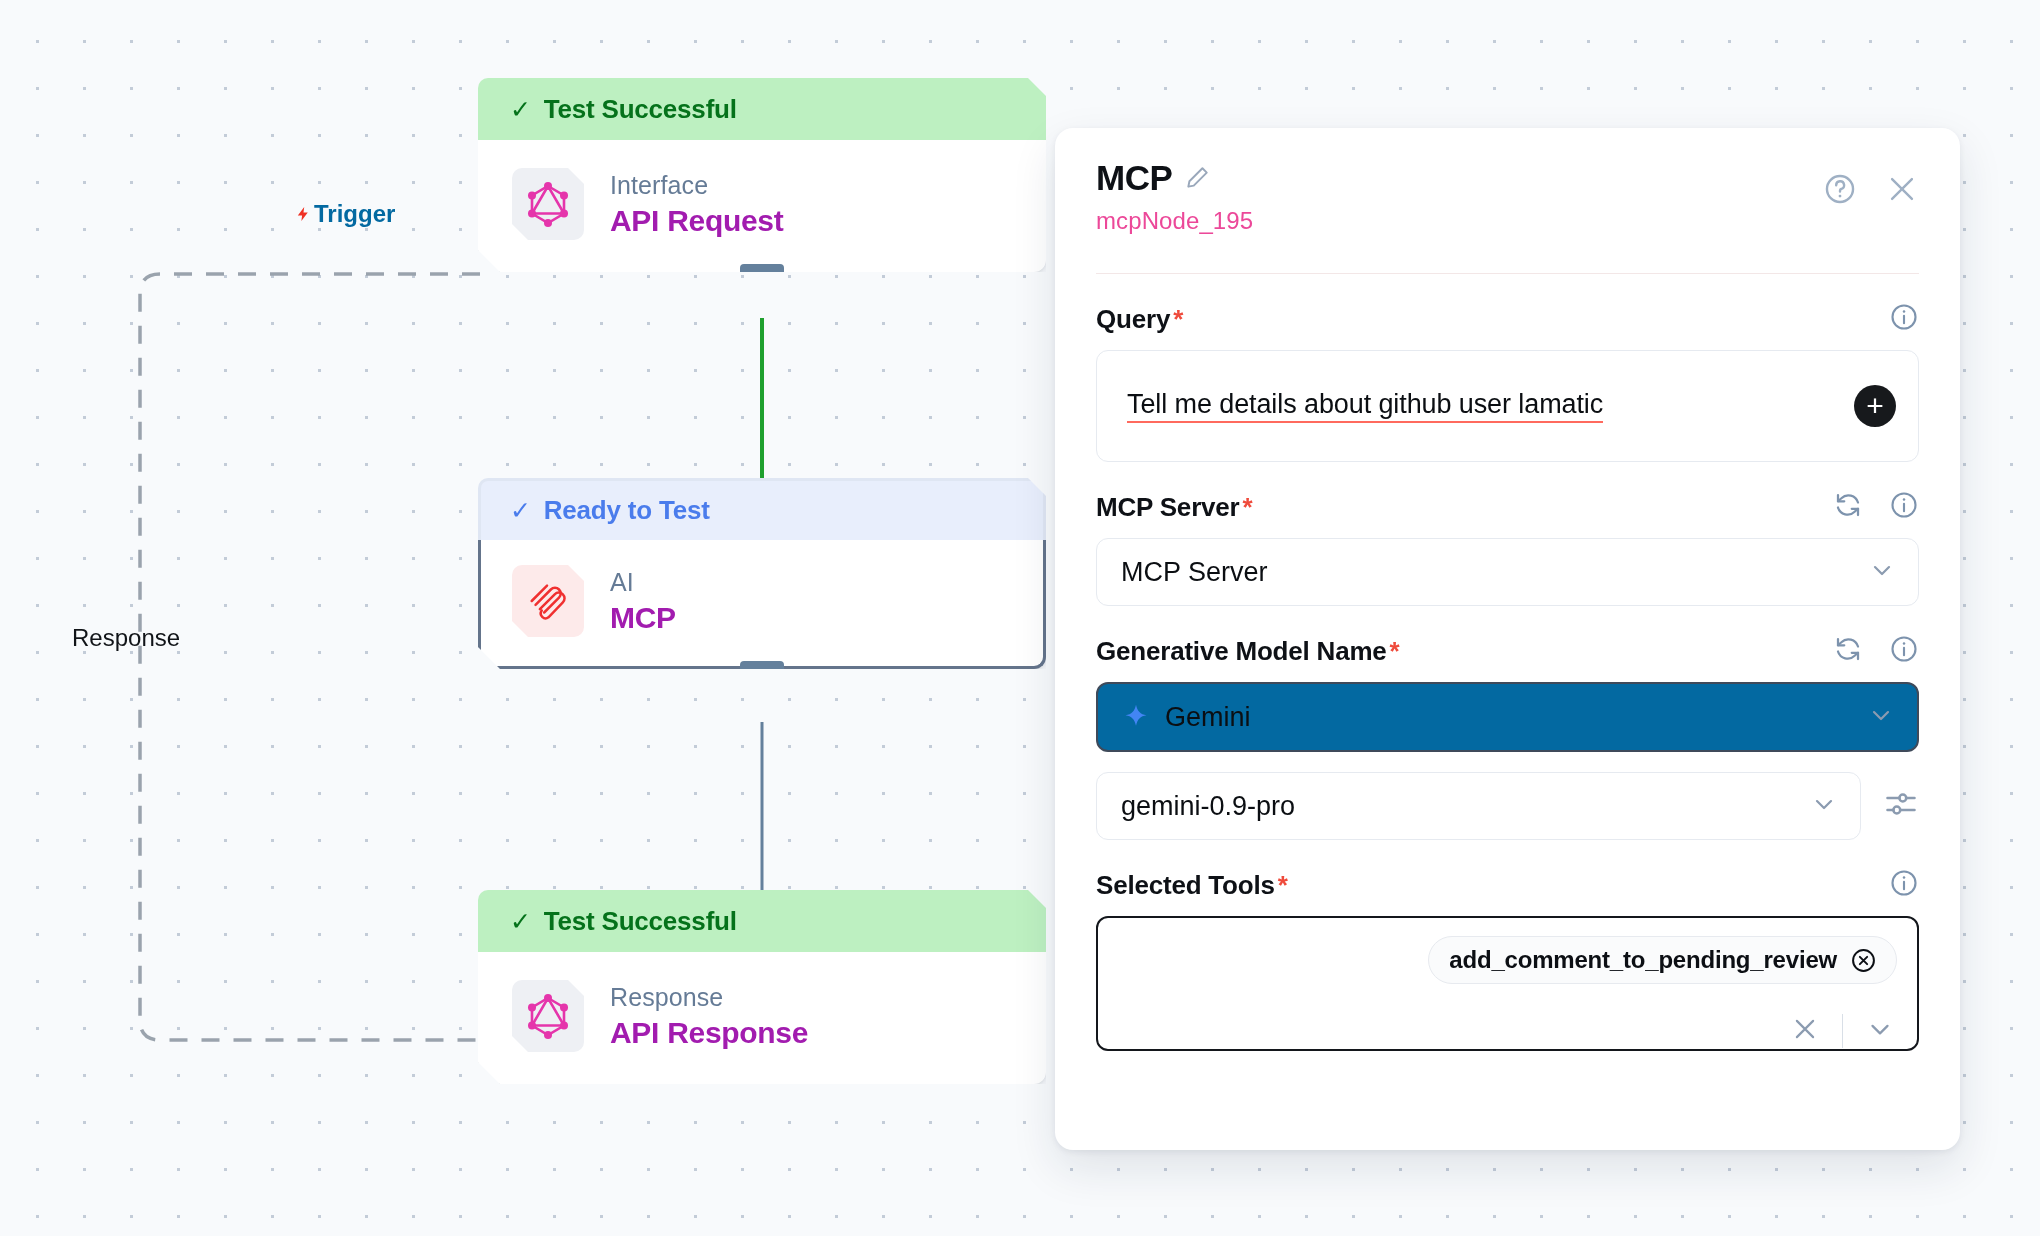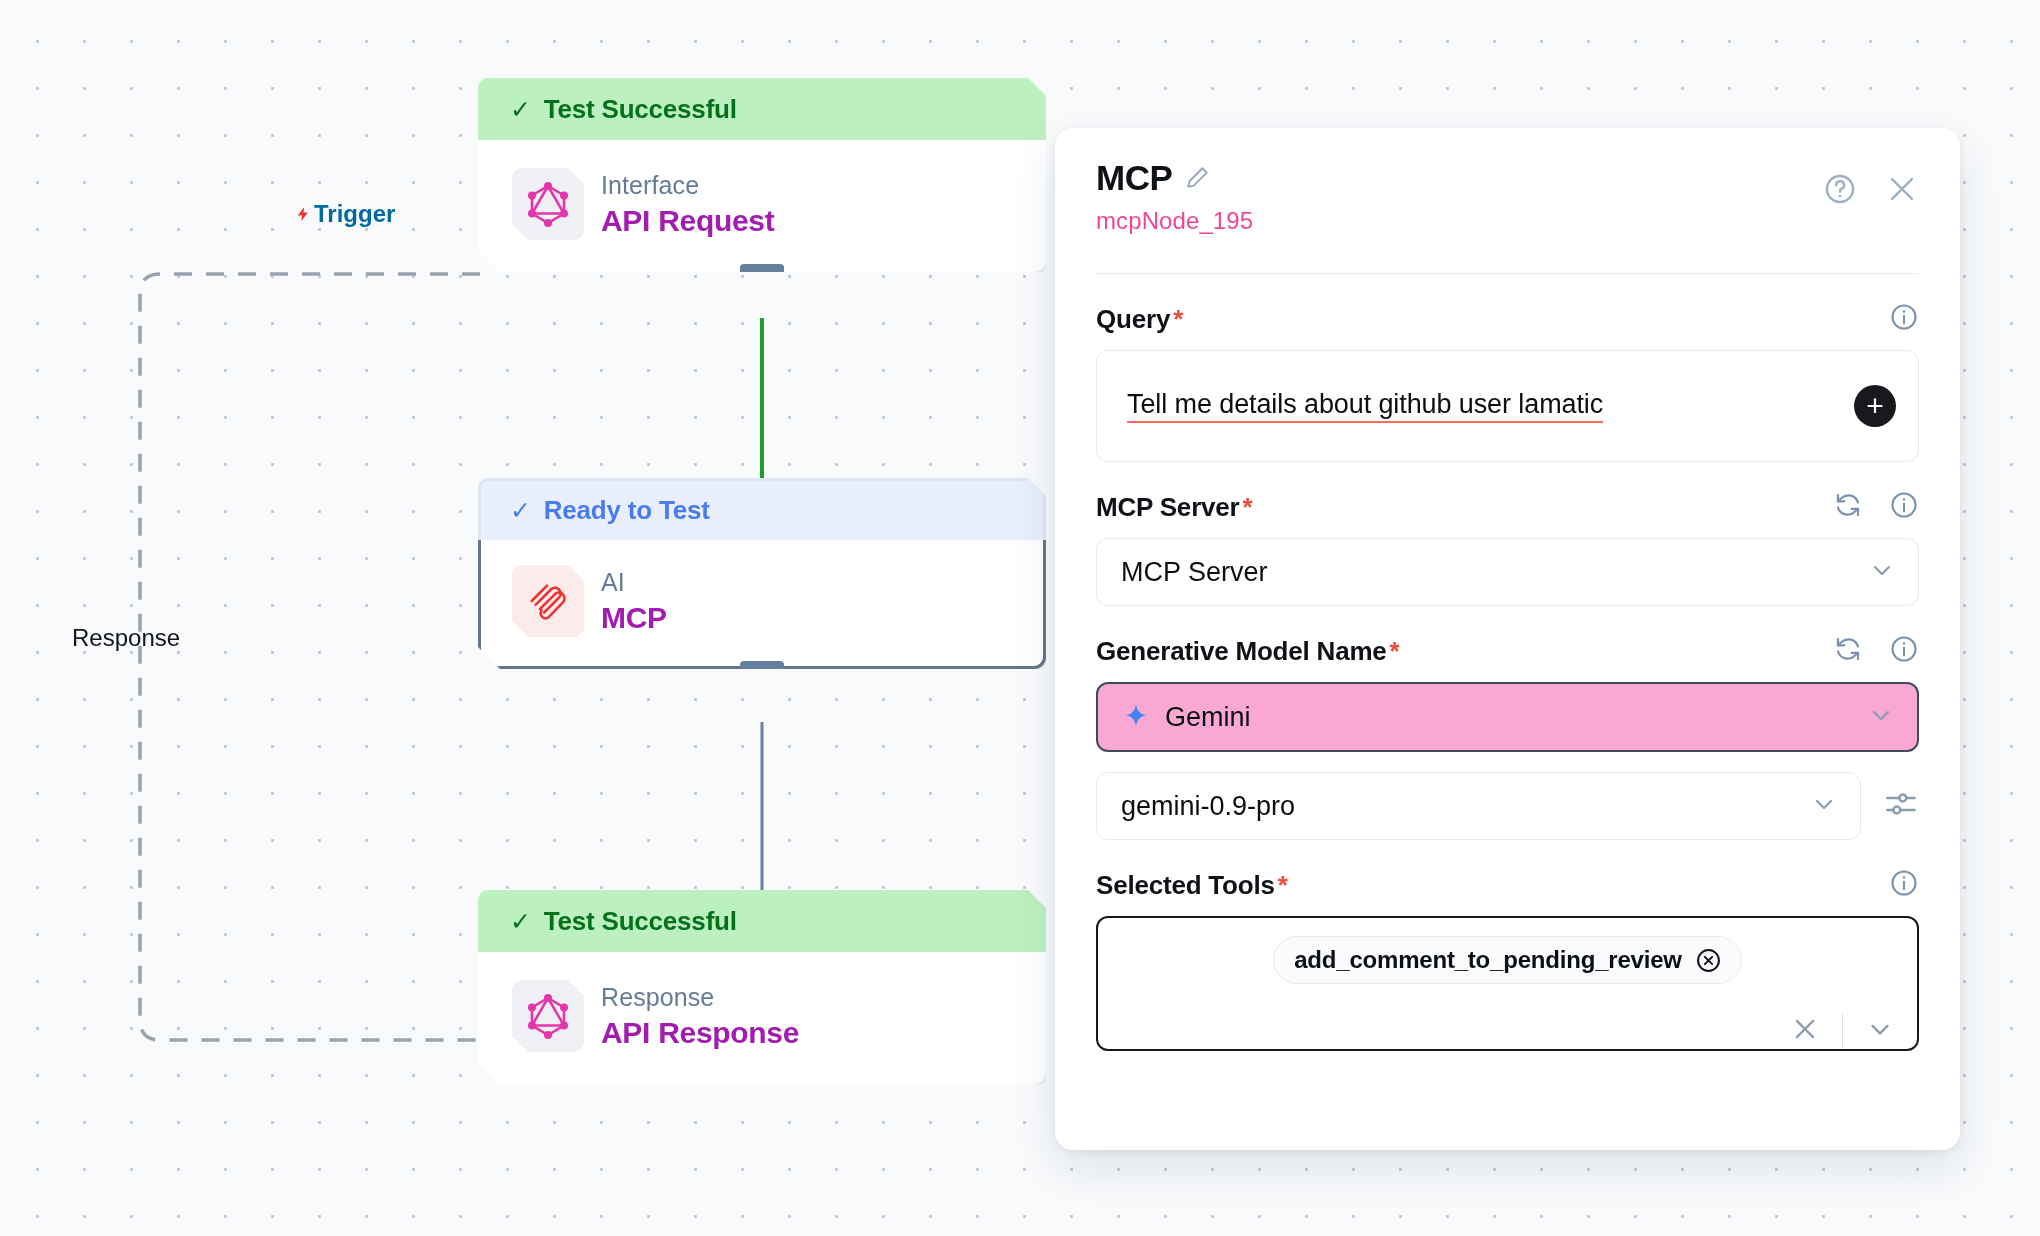--- a/index.html
+++ b/index.html
@@ -48,21 +48,21 @@
   .badge .chk { margin-right: 13px; font-size: 25px; font-weight: 400; display:inline-block; }
   .badge.green { background: #bdf0c1; color: #05721b; }
   .badge.blue  { background: #e8eefc; color: #4a7cec; }
 
   .card-body {
     background: #ffffff;
     border-radius: 0 0 12px 12px;
     padding: 28px 0 32px 34px;
     display: flex;
     align-items: center;
-    gap: 17px;
+    gap: 26px;
     clip-path: polygon(0 0, 100% 0, 100% 100%, 22px 100%, 0 calc(100% - 22px));
     box-shadow: 0 1px 3px rgba(15,30,60,.10), 0 6px 18px rgba(15,30,60,.05);
   }
   .card-body.selected {
     border: 3px solid #64748b;
     border-top: none;
     border-radius: 0 0 12px 12px;
     padding: 25px 0 29px 31px;
   }
   .node.selected .badge { border: 3px solid #dfe6f3; border-bottom: none; padding-left: 29px; }
@@ -146,33 +146,33 @@
     background:#17191c; color:#fff;
     display:flex; align-items:center; justify-content:center;
     font-size: 30px; line-height: 1; font-weight: 400; cursor:pointer;
   }
 
   .select-box {
     border:1.5px solid #e6eaf0; border-radius: 12px;
     height: 68px; display:flex; align-items:center;
     padding: 0 24px 0 24px; position:relative; background:#fff;
   }
-  .select-box.focused { border:2.5px solid #3f4a5a; background:#f9a8d4; height: 70px;}
+  .select-box.focused { border:2.5px solid #3f4a5a; background:#0369a1; height: 70px;}
   .select-val { font-size: 27px; color:#0b0e12; display:flex; align-items:center; gap: 15px;}
   .chev { position:absolute; right: 22px; top:50%; transform:translateY(-50%); color:#8b9bb0; }
   .sparkle { width: 28px; height: 28px; flex:0 0 auto; }
 
   .model-row { display:flex; align-items:center; gap: 22px; margin-top: 20px; }
   .model-row .select-box { flex: 1 1 auto; }
   .sliders { color:#8b9bb0; flex:0 0 auto; cursor:pointer;}
 
   .tags-box {
     border:2.5px solid #14171c; border-radius: 12px;
     padding: 18px 20px; min-height: 135px; position:relative;
-    display:flex; flex-direction:column; align-items:center; 
+    display:flex; flex-direction:column; align-items:flex-end; 
   }
   .tag {
     display:inline-flex; align-items:center; gap: 14px;
     background:#fafbfc; border:1.5px solid #e7eaef; border-radius: 999px;
     padding: 9px 20px; font-size: 24px; font-weight:700; color:#0c0f14;
     letter-spacing:-.2px;
   }
   .tag .x-circ { width: 25px; height:25px; flex:0 0 auto; cursor:pointer;}
   .tags-actions {
     position:absolute; right: 22px; top: 96px;

